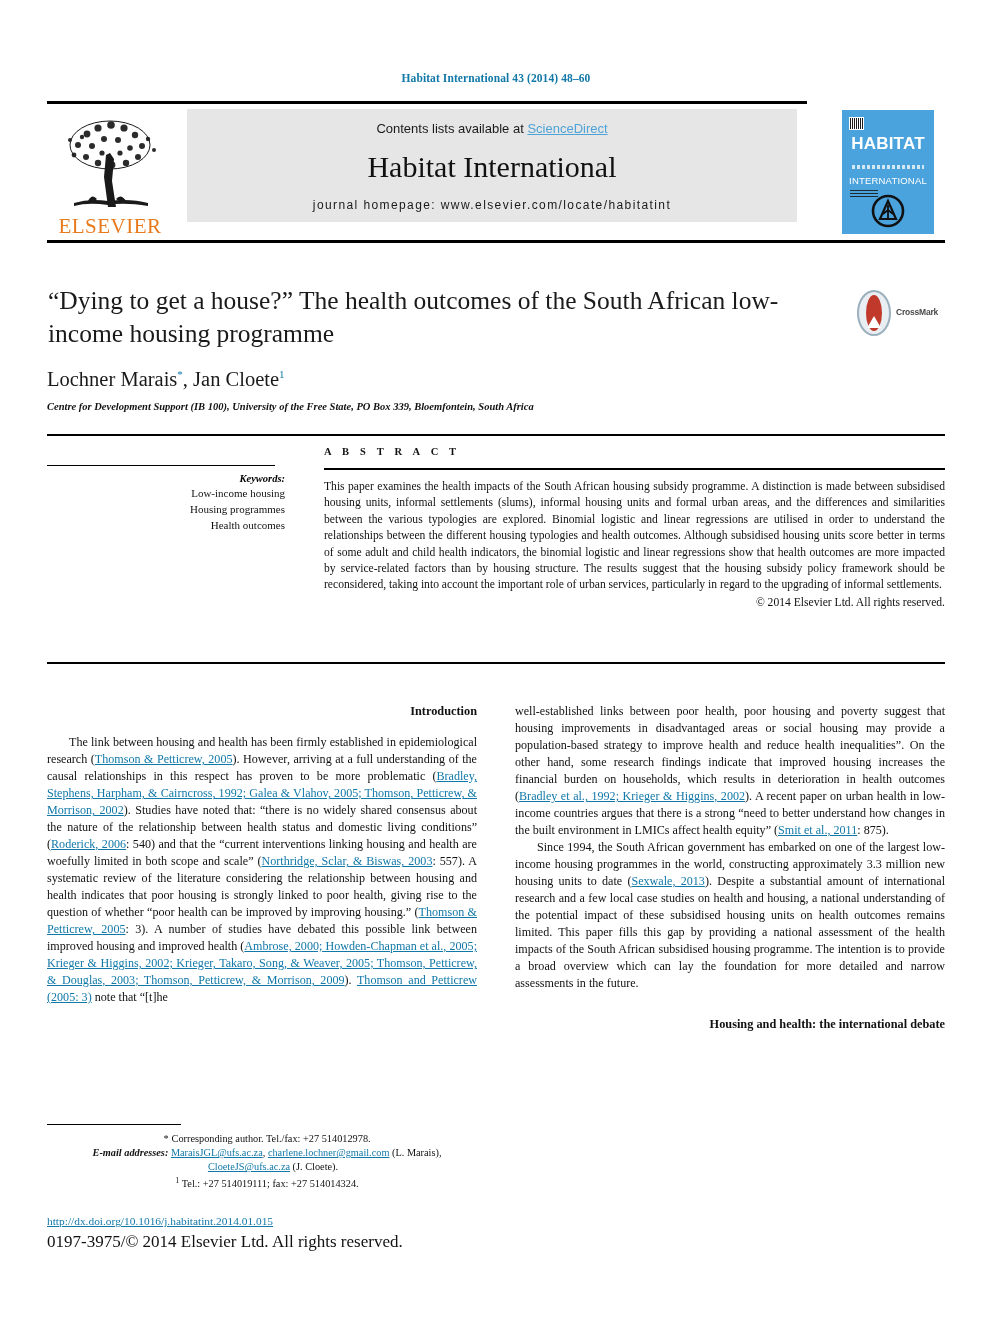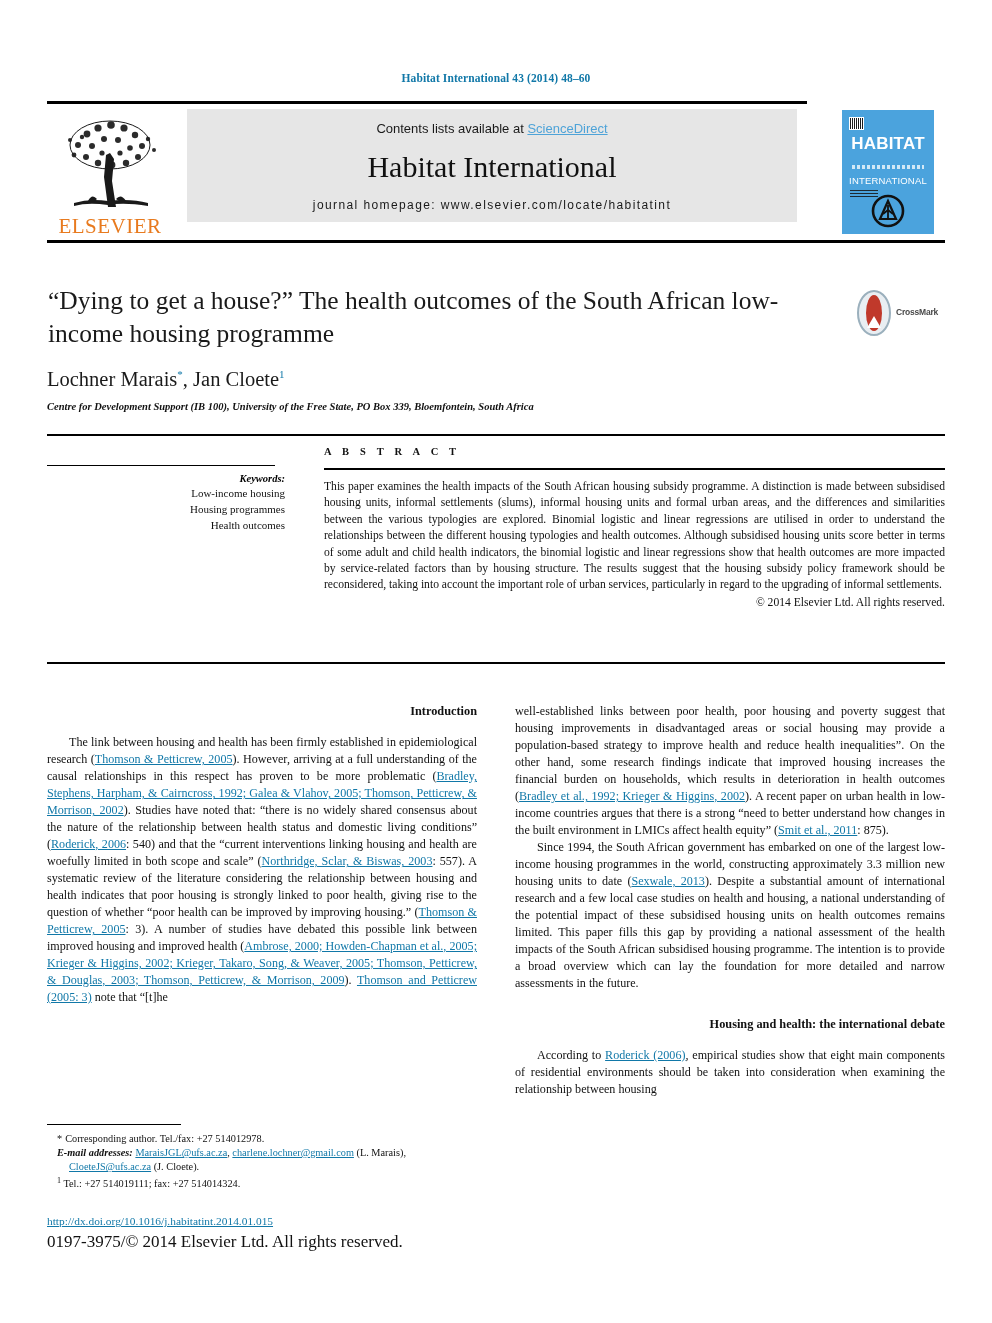--- a/index.html
+++ b/index.html
@@ -278,20 +278,21 @@
     text-indent: 22px;
   }
   p.body-p + p.body-p { margin-top: 0; }
   .ref { color: #1178a8; }
 
   
   .footnotes {
     position: absolute;
     left: 47px; top: 1124px;
     width: 430px;
+    text-align: center;
   }
   .fn-rule {
     width: 134px; height: 1px; background: #000;
     margin-bottom: 7px;
   }
   .fn-line {
     font-size: 10.3px;
     line-height: 1.38;
     color: #111;
     text-indent: 0;
@@ -438,21 +439,20 @@
 
   <div class="col col-left">
     <div class="sec-heading">Introduction</div>
     <p class="body-p"><span>The link between housing and health has been firmly established in epidemiological research (</span><a class="ref" href="#">Thomson &amp; Petticrew, 2005</a><span>). However, arriving at a full understanding of the causal relationships in this respect has proven to be more problematic (</span><a class="ref" href="#">Bradley, Stephens, Harpham, &amp; Cairncross, 1992; Galea &amp; Vlahov, 2005; Thomson, Petticrew, &amp; Morrison, 2002</a><span>). Studies have noted that: “there is no widely shared consensus about the nature of the relationship between health status and domestic living conditions” (</span><a class="ref" href="#">Roderick, 2006</a><span>: 540) and that the “current interventions linking housing and health are woefully limited in both scope and scale” (</span><a class="ref" href="#">Northridge, Sclar, &amp; Biswas, 2003</a><span>: 557). A systematic review of the literature considering the relationship between housing and health indicates that poor housing is strongly linked to poor health, giving rise to the question of whether “poor health can be improved by improving housing.” (</span><a class="ref" href="#">Thomson &amp; Petticrew, 2005</a><span>: 3). A number of studies have debated this possible link between improved housing and improved health (</span><a class="ref" href="#">Ambrose, 2000; Howden-Chapman et al., 2005; Krieger &amp; Higgins, 2002; Krieger, Takaro, Song, &amp; Weaver, 2005; Thomson, Petticrew, &amp; Douglas, 2003; Thomson, Petticrew, &amp; Morrison, 2009</a><span>). </span><a class="ref" href="#">Thomson and Petticrew (2005: 3)</a><span> note that “[t]he</span></p>
   </div>
 
   <div class="col col-right">
     <p class="body-p" style="text-indent:0"><span>well-established links between poor health, poor housing and poverty suggest that housing improvements in disadvantaged areas or social housing may provide a population-based strategy to improve health and reduce health inequalities”. On the other hand, some research findings indicate that improved housing increases the financial burden on households, which results in deterioration in health outcomes (</span><a class="ref" href="#">Bradley et al., 1992; Krieger &amp; Higgins, 2002</a><span>). A recent paper on urban health in low-income countries argues that there is a strong “need to better understand how changes in the built environment in LMICs affect health equity” (</span><a class="ref" href="#">Smit et al., 2011</a><span>: 875).</span></p>
     <p class="body-p"><span>Since 1994, the South African government has embarked on one of the largest low-income housing programmes in the world, constructing approximately 3.3 million new housing units to date (</span><a class="ref" href="#">Sexwale, 2013</a><span>). Despite a substantial amount of international research and a few local case studies on health and housing, a national understanding of the potential impact of these subsidised housing units on health outcomes remains limited. This paper fills this gap by providing a national assessment of the health impacts of the South African subsidised housing programme. The intention is to provide a broad overview which can lay the foundation for more detailed and narrow assessments in the future.</span></p>
     <div class="sec-heading spaced">Housing and health: the international debate</div>
-    <p class="body-p"><span>According to </span><a class="ref" href="#">Roderick (2006)</a><span>, empirical studies show that eight main components of residential environments should be taken into consideration when examining the relationship between housing</span></p>
   </div>
 
   <div class="footnotes">
     <div class="fn-rule"></div>
     <div class="fn-line">
       <span class="marker">*</span><span>Corresponding author. Tel./fax: +27 514012978.</span>
     </div>
     <div class="fn-line" style="padding-left:22px; text-indent:-12px;">
       <span class="fn-em">E-mail addresses:</span>
       <a class="fn-link" href="#">MaraisJGL@ufs.ac.za</a><span>, </span><a class="fn-link" href="#">charlene.lochner@gmail.com</a><span> (L. Marais), </span><a class="fn-link" href="#">CloeteJS@ufs.ac.za</a><span> (J. Cloete).</span>

